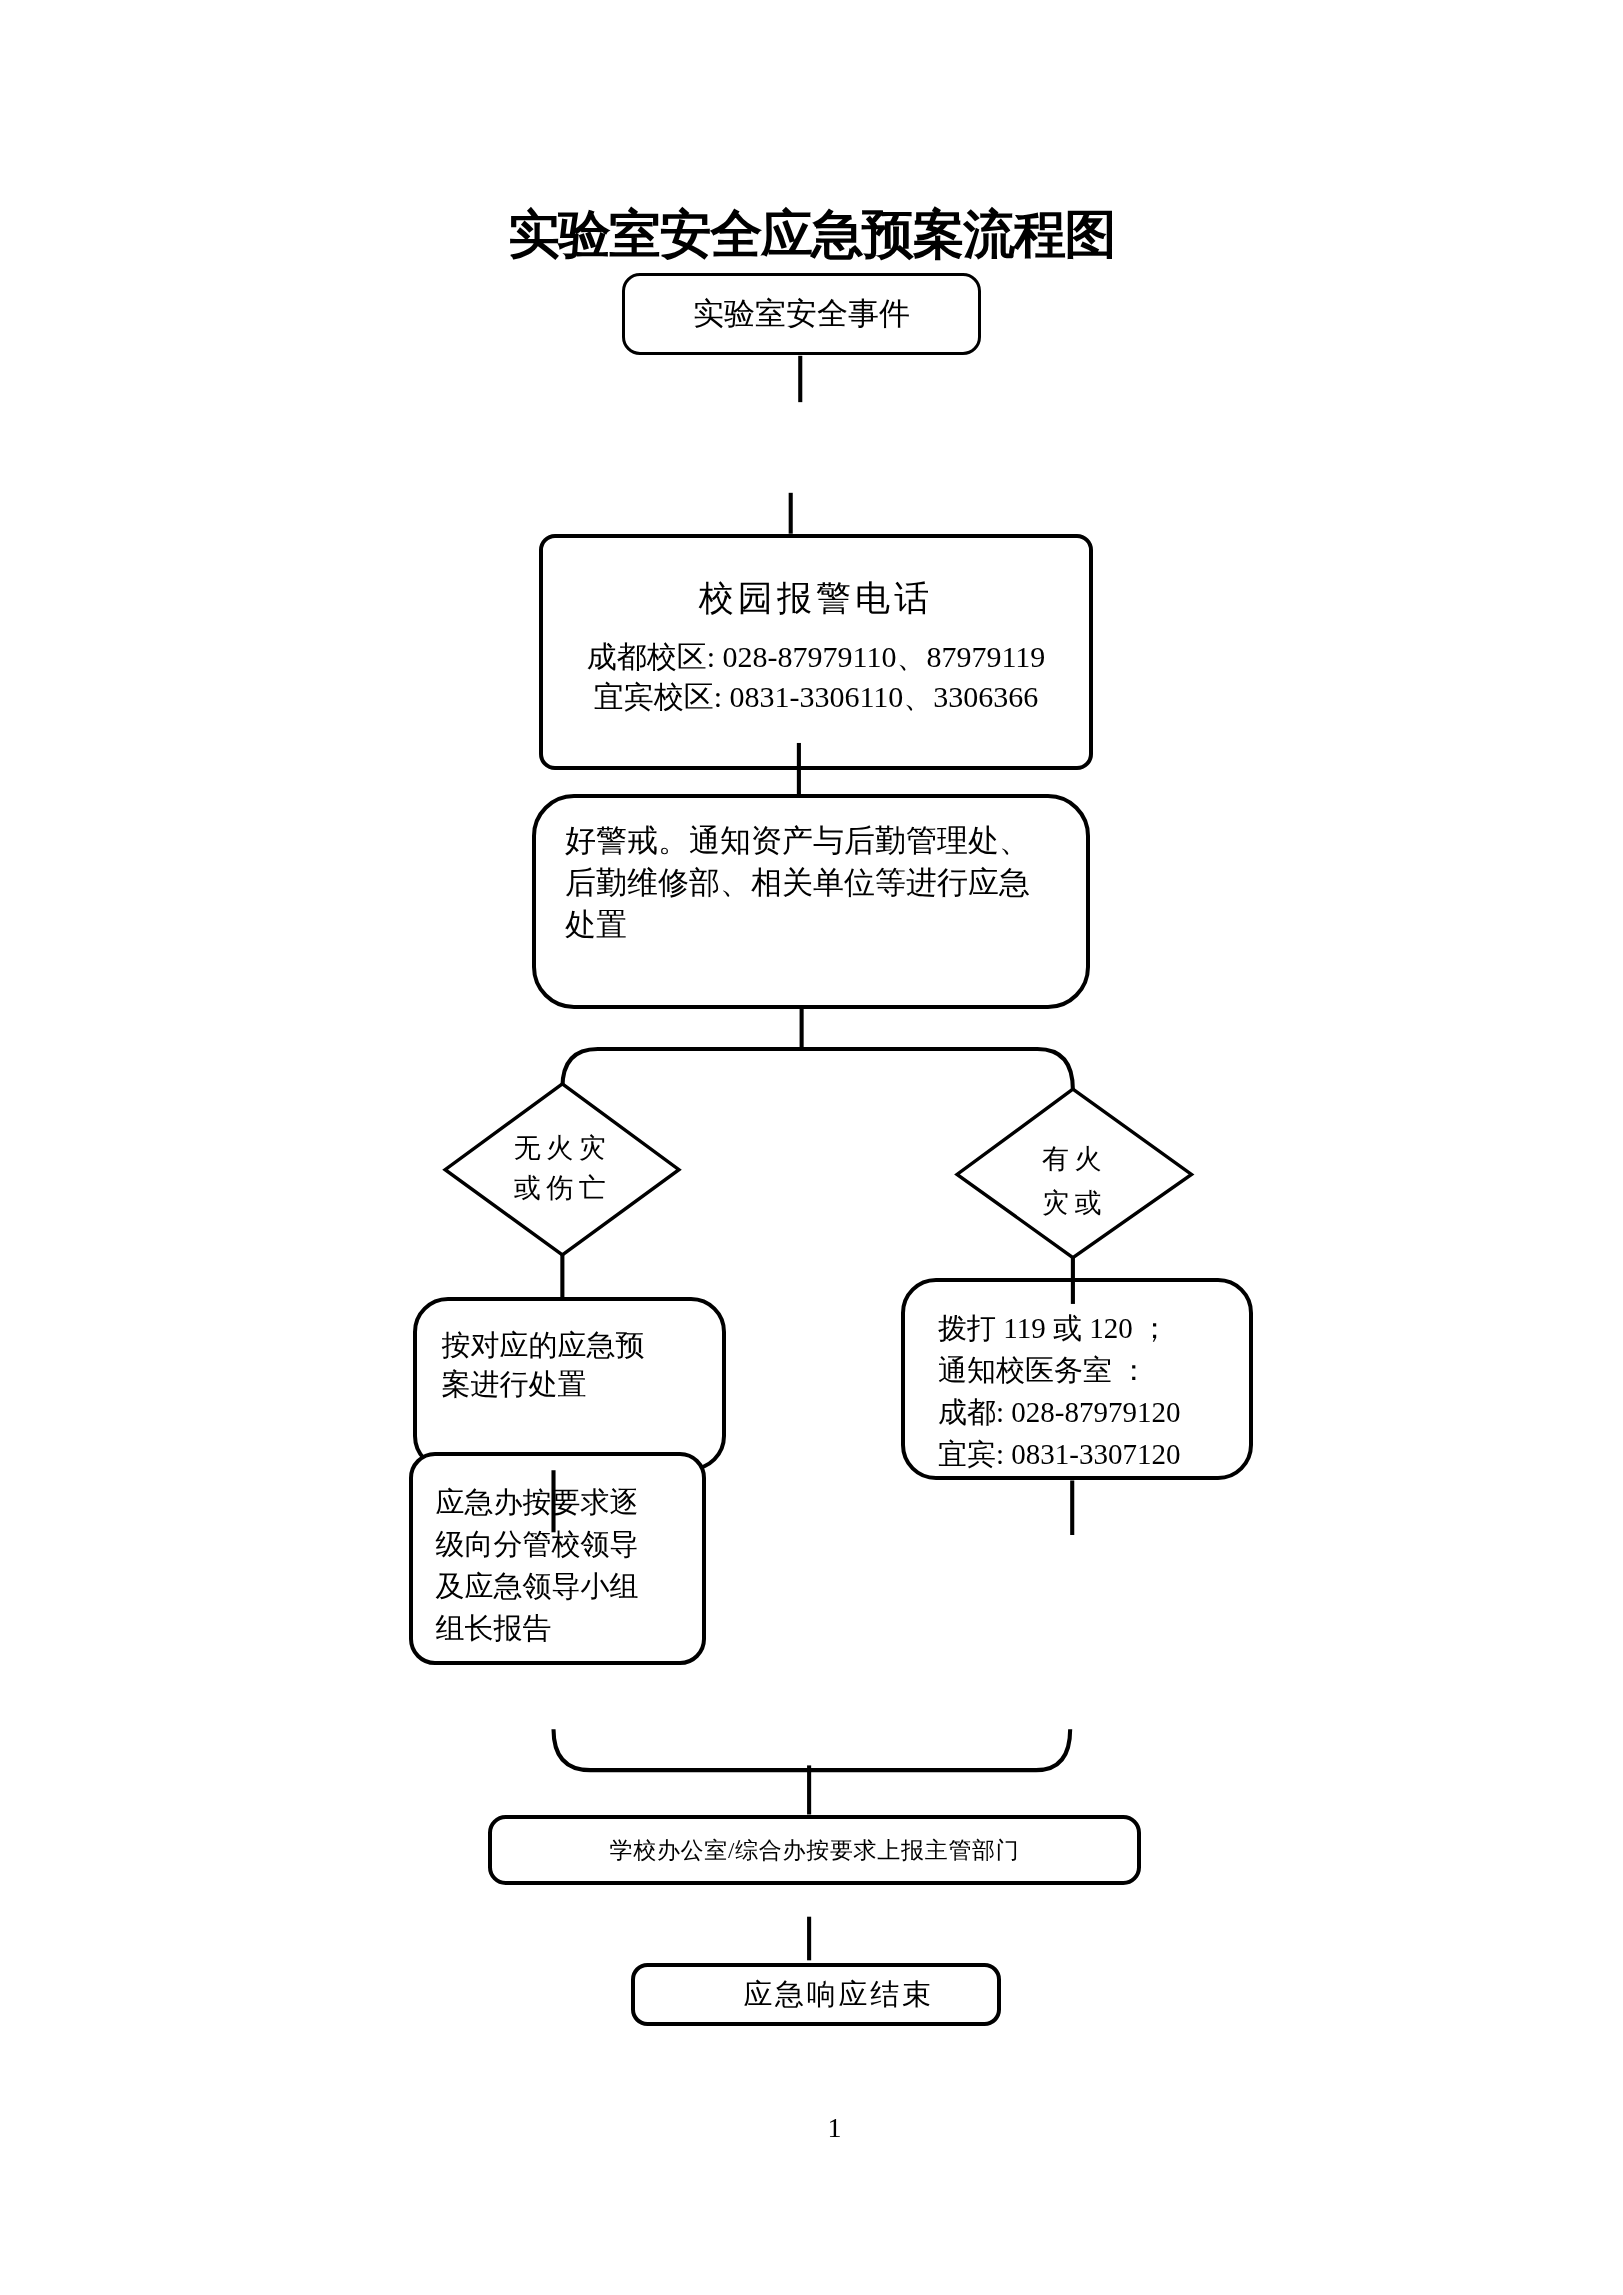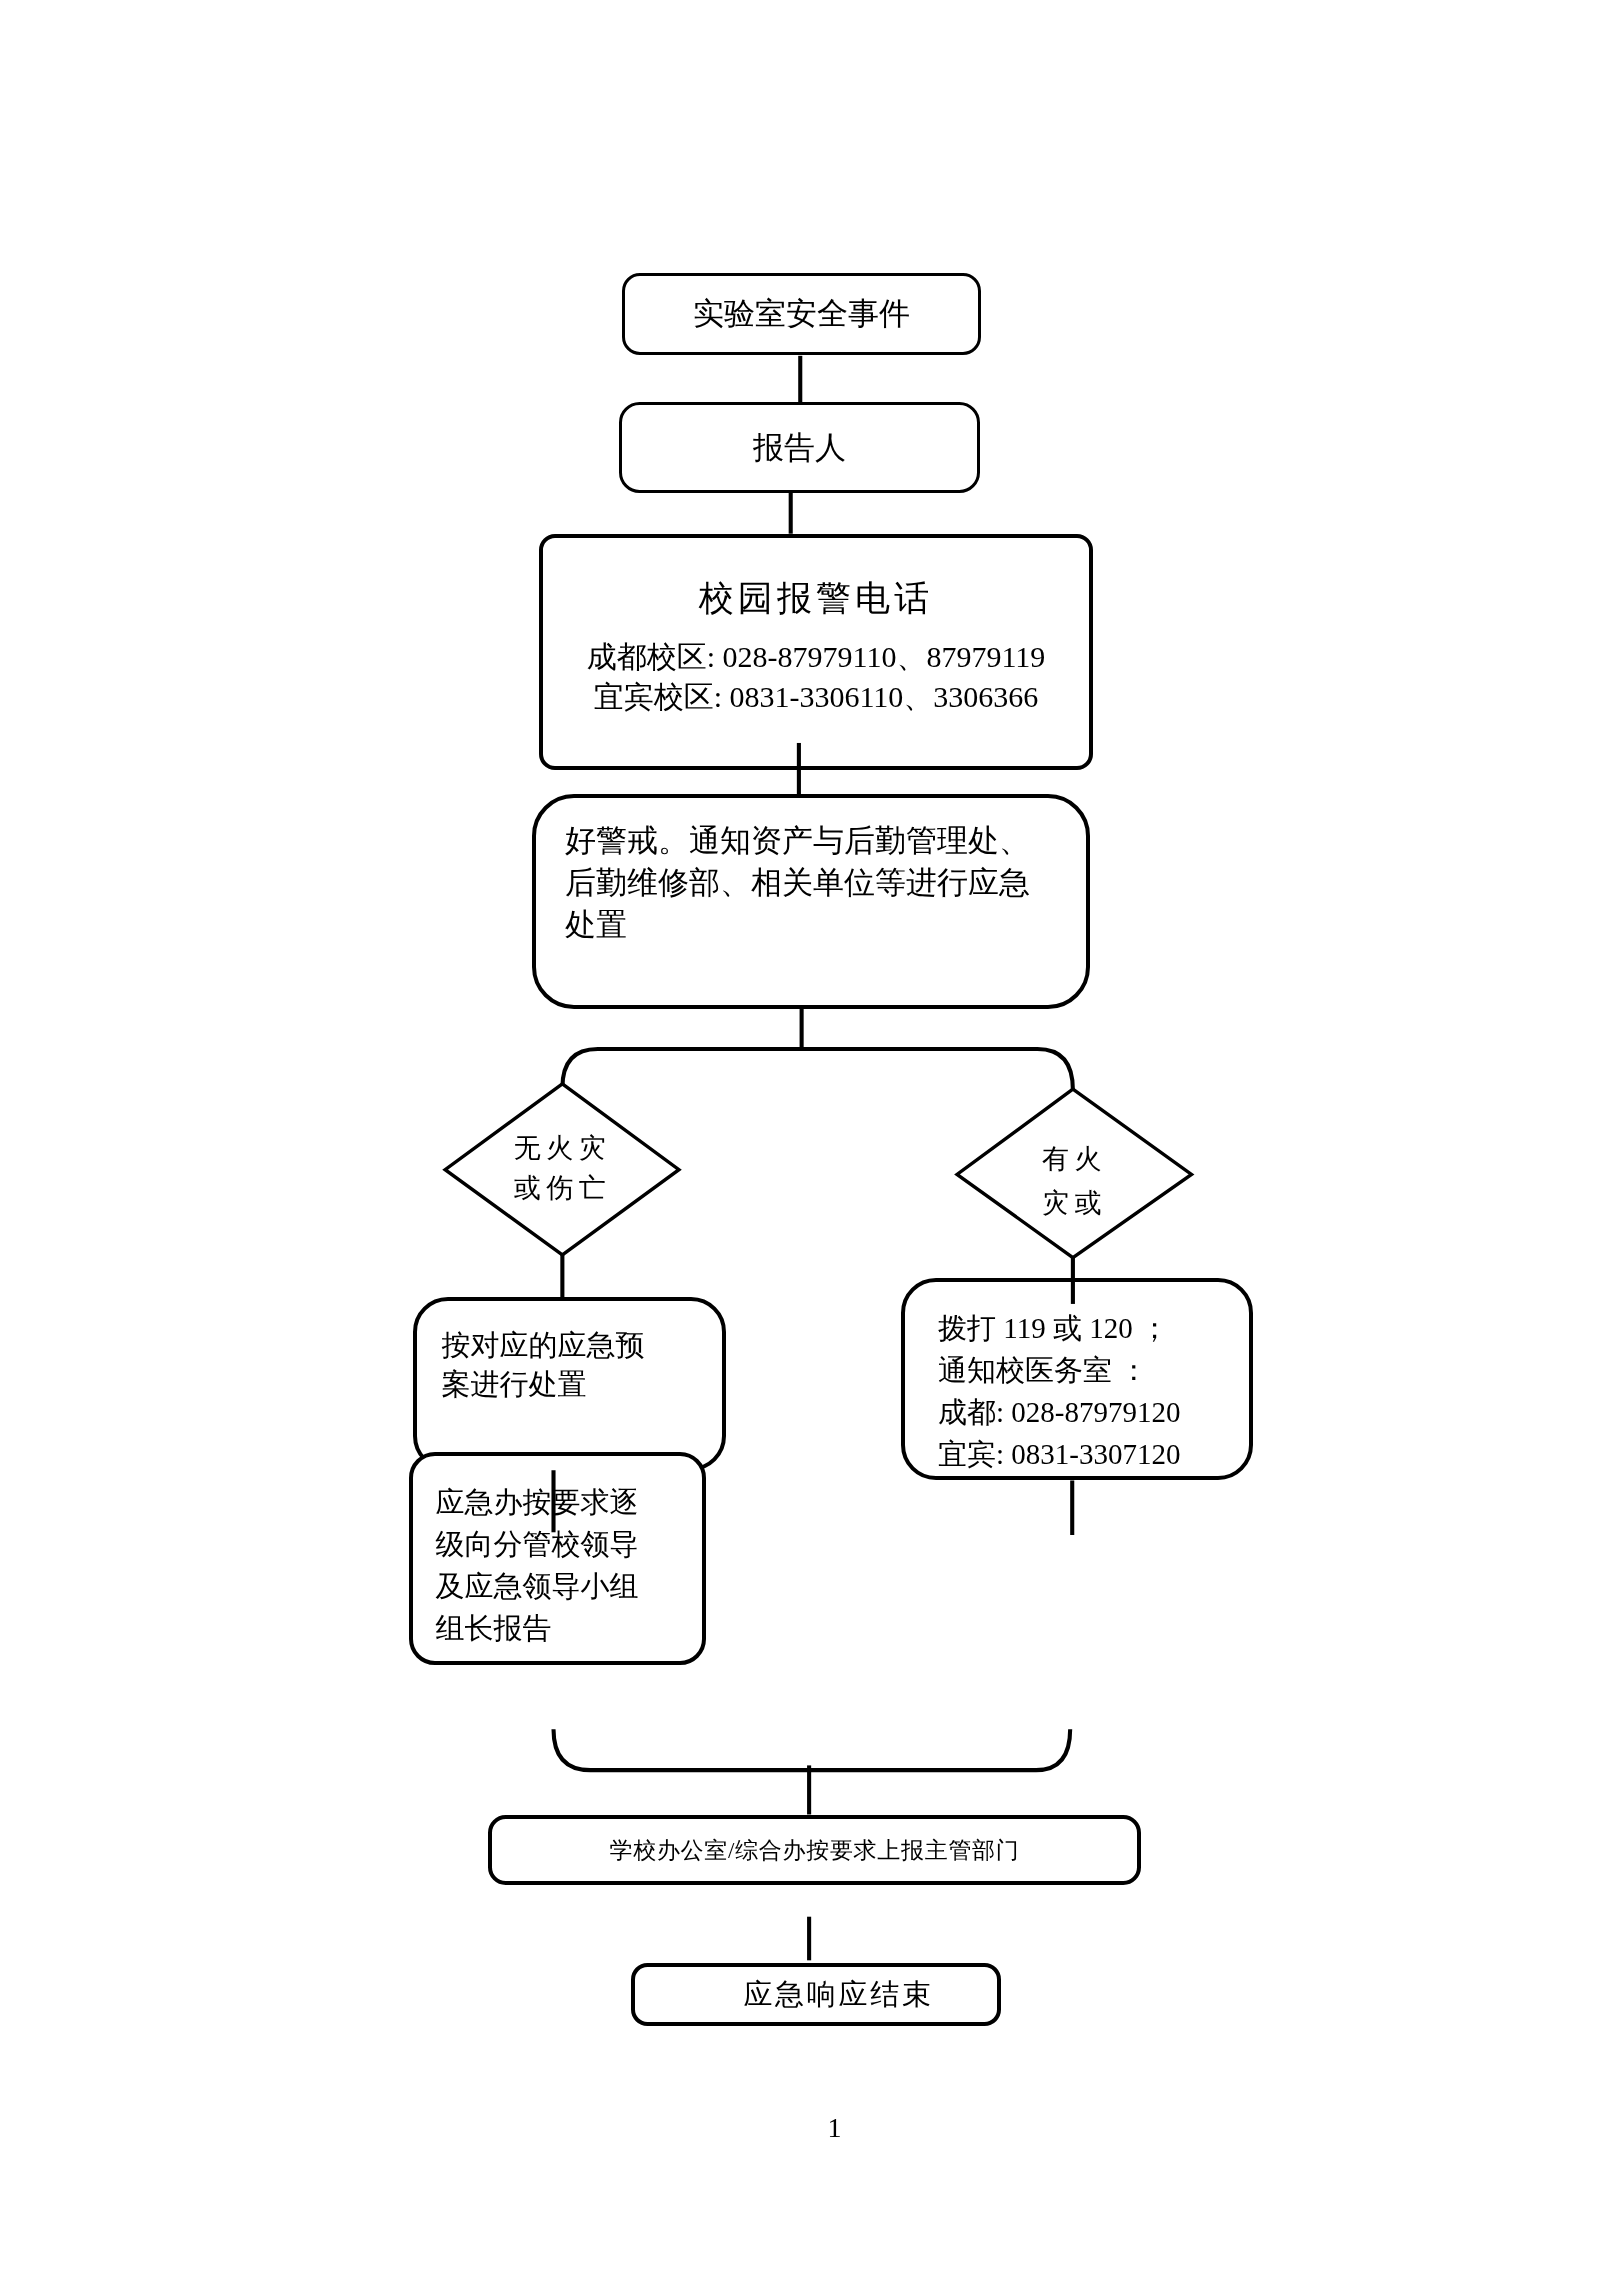--- a/index.html
+++ b/index.html
@@ -69,20 +69,21 @@
   .page-number{
     position:absolute;top:2113px;left:0;width:1669px;
     text-align:center;font-size:28px;line-height:30px;
   }
 </style>
 </head>
 <body>
 
 <div class="page">
 
+  <h1 class="doc-title">实验室安全应急预案流程图</h1>
 
   <svg class="wires" width="1623" height="2295" viewBox="0 0 2381 3367">
     <path d="M1174,522 V590"></path>
     <path d="M1160,723 V783"></path>
     <path d="M1172,1090 V1165"></path>
     <path d="M1176,1480 V1541"></path>
     <path d="M825,1596 Q825,1539 877,1539 L1522,1539 Q1574,1539 1574,1599"></path>
     <polygon points="825,1590 996,1716 825,1841 653,1716"></polygon>
     <polygon points="1574,1598 1748,1723 1574,1845 1404,1723"></polygon>
     <path d="M825,1841 V1906"></path>
@@ -91,23 +92,20 @@
     <path d="M1573,2172 V2252"></path>
     <path d="M812,2537 Q812,2597 866,2597 L1520,2597 Q1570,2597 1570,2537"></path>
     <path d="M1187,2590 V2662"></path>
     <path d="M1187,2812 V2876"></path>
   </svg>
 
   <div class="node centered n-incident">
     <span>实验室安全事件</span>
   </div>
 
-  <div class="node centered n-reporter">
-    <span>报告人</span>
-  </div>
 
   <div class="node n-phone">
     <div class="phone-title">校园报警电话</div>
     <div class="lines">
       <div>成都校区: 028-87979110、87979119</div>
       <div>宜宾校区: 0831-3306110、3306366</div>
     </div>
   </div>
 
   <div class="node n-notify">

